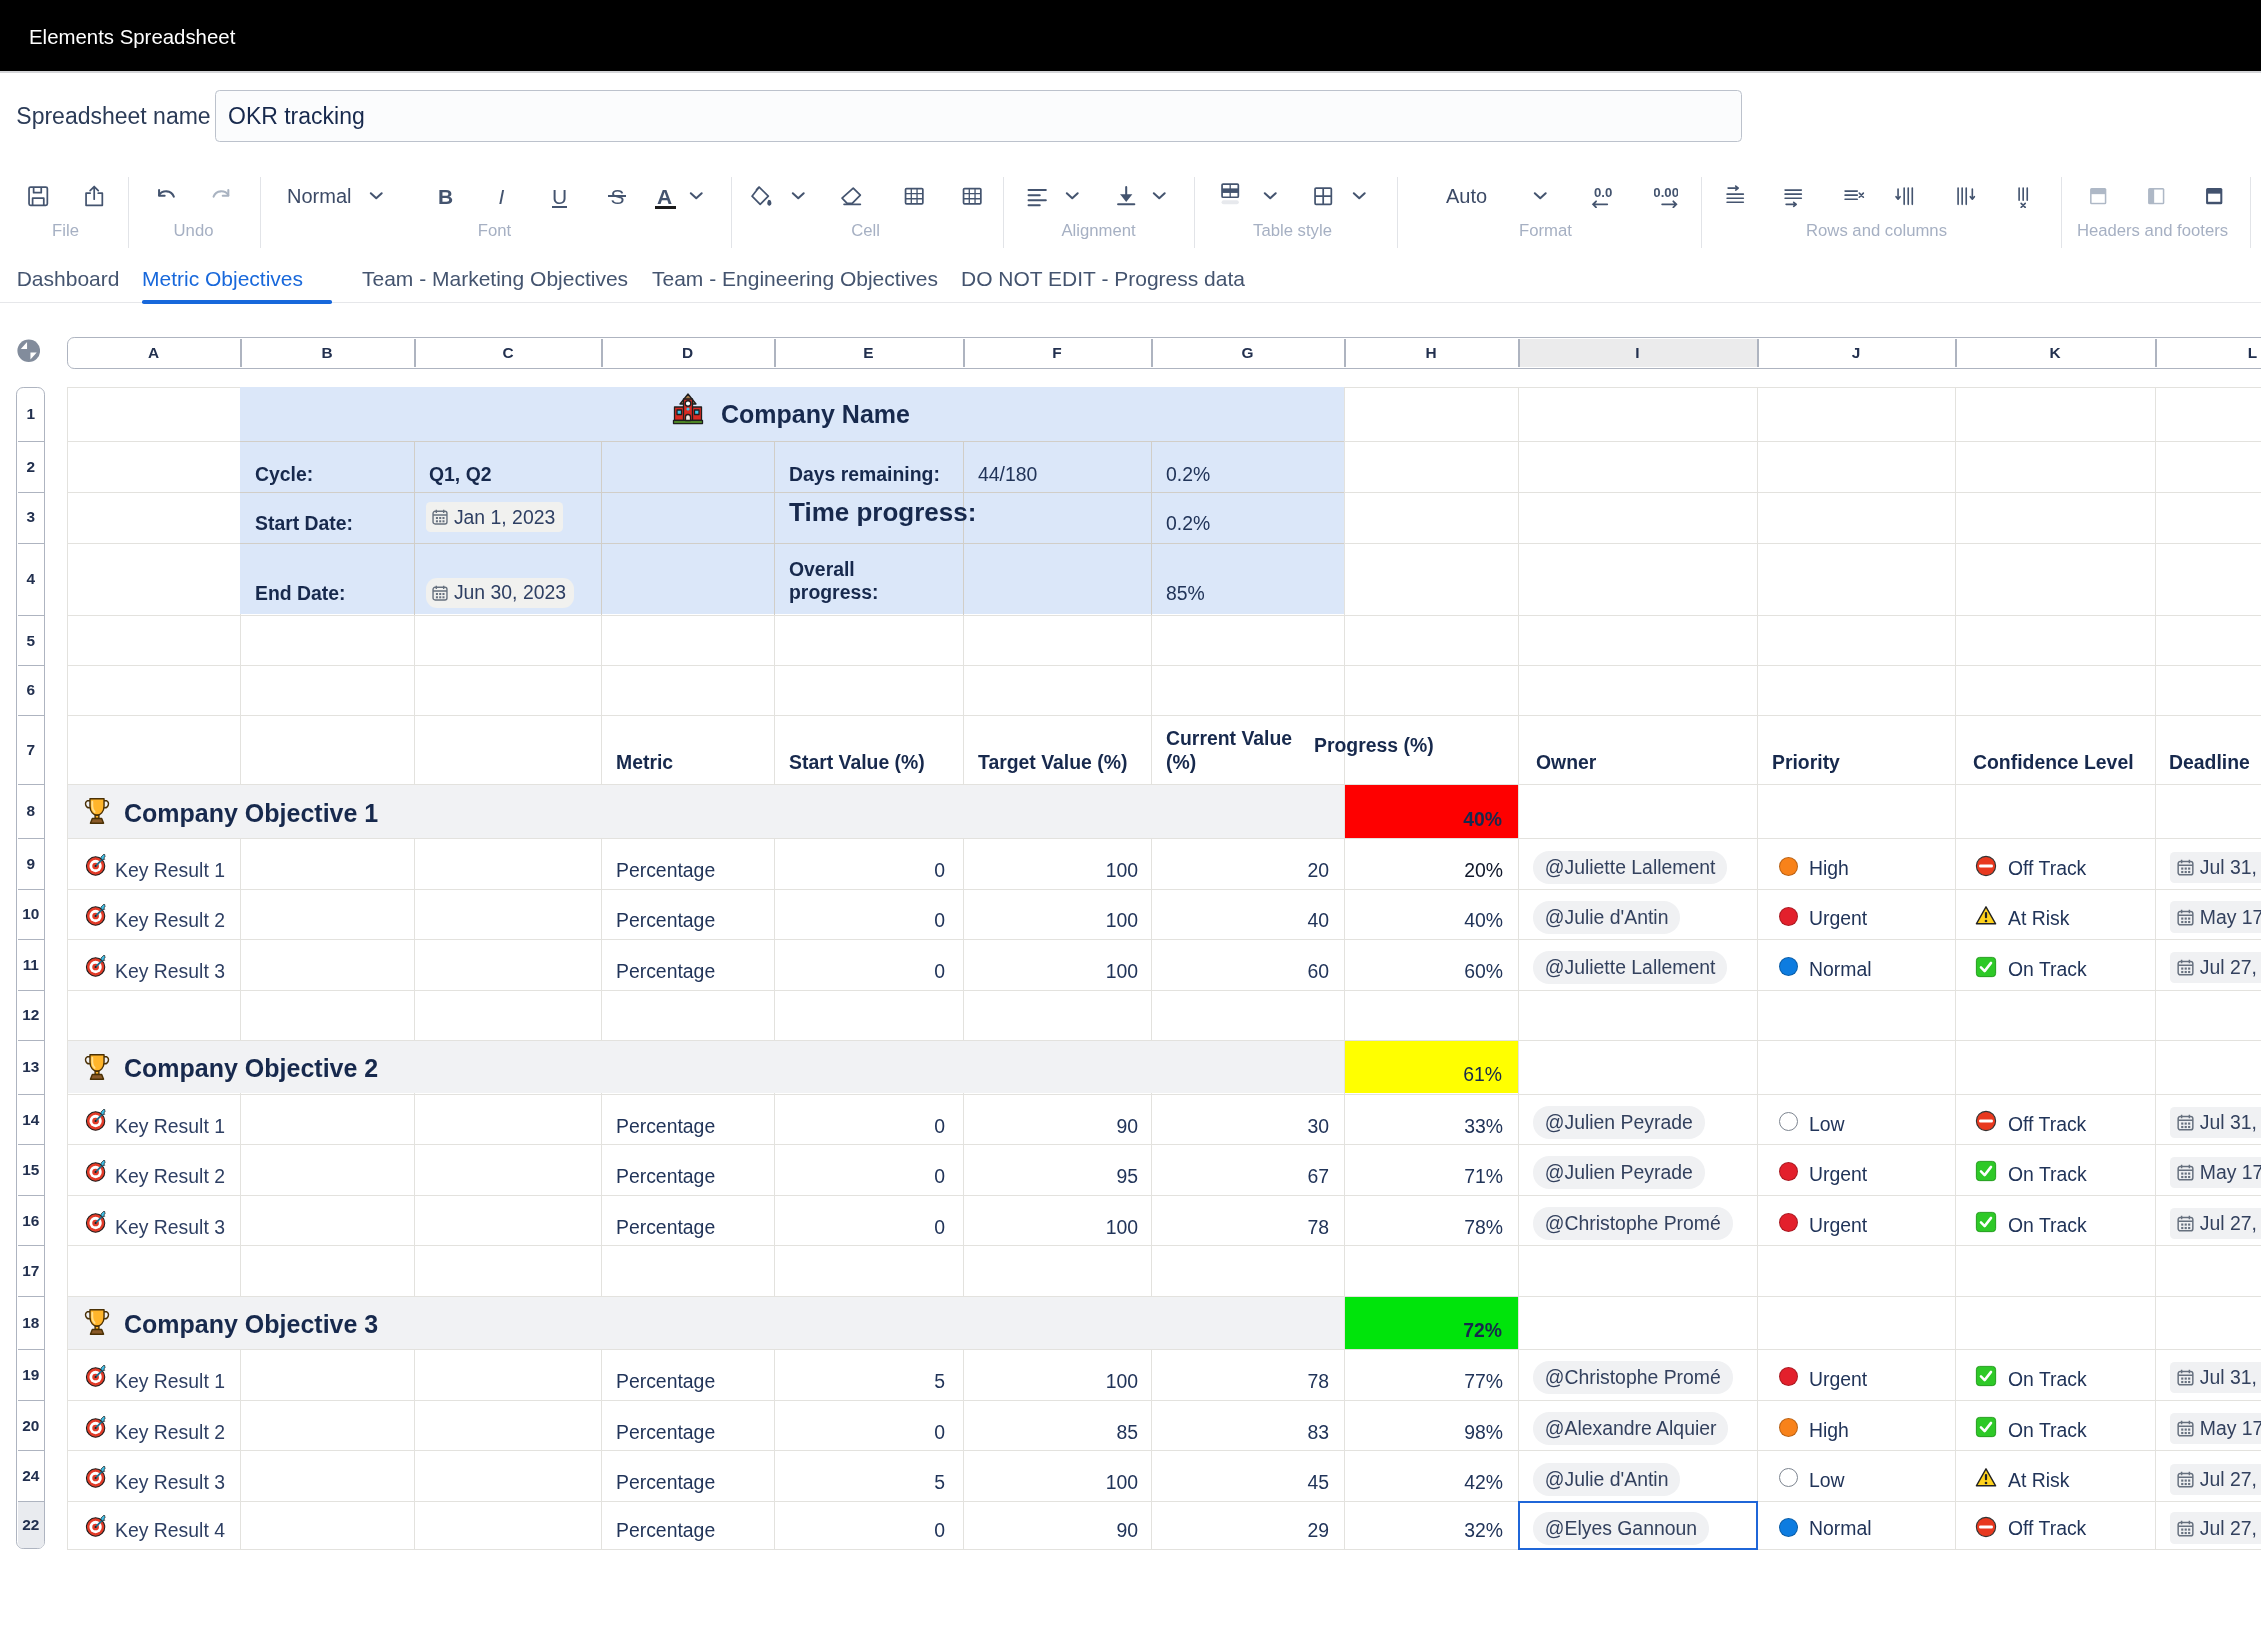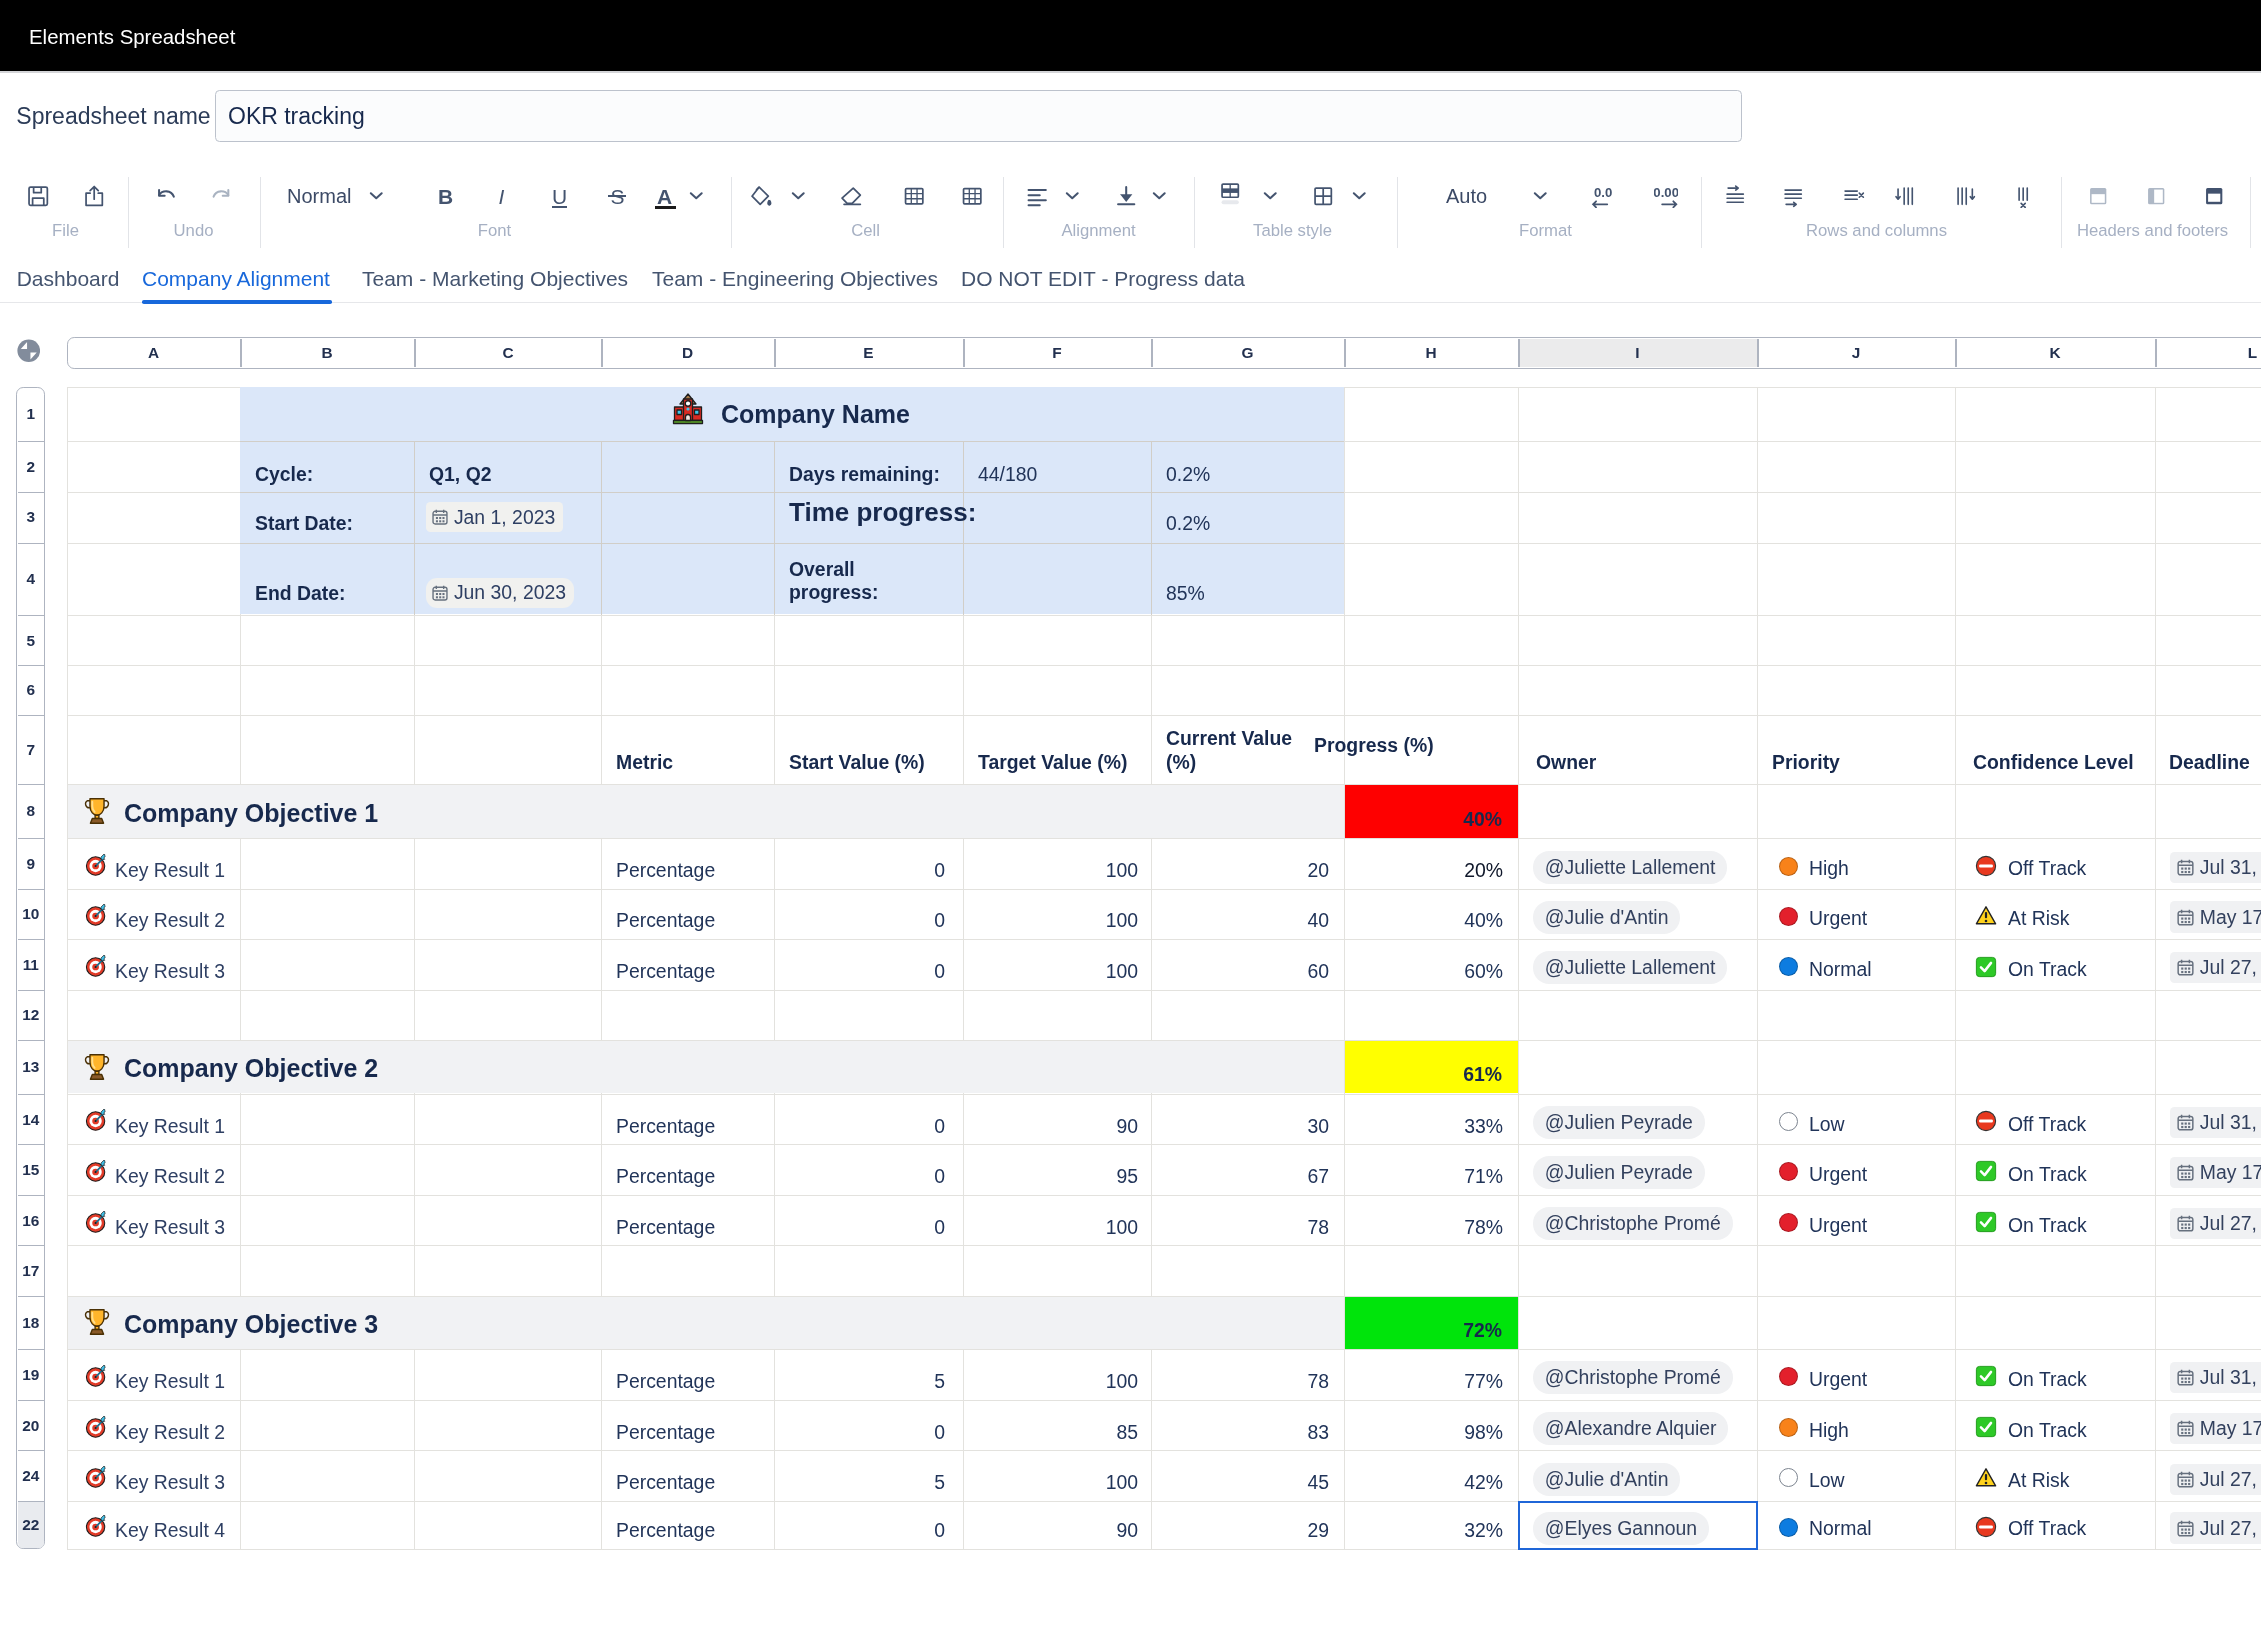--- a/index.html
+++ b/index.html
@@ -185,21 +185,21 @@
     <rect x="12" y="19" width="24" height="16" fill="#fff"></rect>
   </svg>
 <div style="position:absolute;left:2017px;top:221px;width:271px;text-align:center;font-size:16.7px;color:#a6b0c3">Headers and footers</div>
 <div style="position:absolute;left:2250px;top:177px;width:1.4px;height:71px;background:#e2e4e8"></div>
 
 <div style="position:absolute;left:2162px;top:221px;width:271px;text-align:center;font-size:16.7px;color:#a6b0c3">Link</div>
 
 <div style="position:absolute;left:2254px;top:221px;width:271px;text-align:center;font-size:16.7px;color:#a6b0c3">Function</div>
 <div style="position:absolute;left:0;top:302px;width:2426px;height:1.4px;background:#e6e7ea"></div>
 <div style="position:absolute;left:16.7px;top:267px;font-size:21px;color:#44546f;font-weight:normal">Dashboard</div>
-<div style="position:absolute;left:142px;top:267px;font-size:21px;color:#1868db;font-weight:normal">Company Alignment</div>
+<div style="position:absolute;left:142px;top:267px;font-size:21px;color:#1868db;font-weight:normal">Metric Objectives</div>
 <div style="position:absolute;left:362px;top:267px;font-size:21px;color:#44546f;font-weight:normal">Team - Marketing Objectives</div>
 <div style="position:absolute;left:652px;top:267px;font-size:21px;color:#44546f;font-weight:normal">Team - Engineering Objectives</div>
 <div style="position:absolute;left:961px;top:267px;font-size:21px;color:#44546f;font-weight:normal">DO NOT EDIT - Progress data</div>
 <div style="position:absolute;left:142px;top:300px;width:190px;height:3.6px;background:#1868db;border-radius:1.8px"></div>
 <svg style="position:absolute;left:16.7px;top:339px" width="23.5" height="23.5" viewBox="0 0 56 56">
     <circle cx="28" cy="28" r="27" fill="#828c9c"></circle>
     <path d="M9 24 L24 24 L24 7 Z" fill="#fff"></path>
     <path d="M47 32 L32 32 L32 49 Z" fill="#fff"></path>
   </svg>
 <div style="position:absolute;left:67px;top:337px;width:2283px;height:32px;background:#fff;border:1.8px solid #aeb4c0;border-radius:7.2px"></div>
@@ -409,21 +409,21 @@
     <g stroke="#4a3004" stroke-width="3" stroke-linejoin="round">
       <path d="M17 6 h30 v16 c0 12 -8 19 -15 19 c-7 0 -15 -7 -15 -19 Z" fill="#ffb52b"></path>
       <path d="M17 10 h-5 a8 8 0 0 0 5 15" fill="none"></path>
       <path d="M47 10 h5 a8 8 0 0 1 -5 15" fill="none"></path>
       <path d="M28 41 h8 v7 h-8 Z" fill="#ffb52b"></path>
       <path d="M22 48 h20 l4 10 h-28 Z" fill="#8a5a28"></path>
     </g>
     <path d="M22 12 v10 c0 6 3 10 5 12" stroke="#ffdf8e" stroke-width="4" fill="none" stroke-linecap="round"></path>
   </svg>
 <div style="position:absolute;left:124px;top:1040px;height:53px;display:flex;align-items:flex-end;padding-bottom:10.4px;font-size:25px;font-weight:bold;color:#17294d">Company Objective 2</div>
-<div style="position:absolute;left:1359px;top:1040px;width:143px;height:53px;display:flex;align-items:flex-end;padding-bottom:6.8px;justify-content:flex-end;font-size:19.4px;font-weight:bold;color:#17294d;white-space:nowrap">61%</div>
+<div style="position:absolute;left:1359px;top:1040px;width:143px;height:53px;display:flex;align-items:flex-end;padding-bottom:6.8px;justify-content:flex-end;font-size:19.4px;font-weight:normal;color:#17294d;white-space:nowrap">61%</div>
 <svg style="position:absolute;left:82px;top:1307px" width="30" height="30" viewBox="0 0 64 64">
     <g stroke="#4a3004" stroke-width="3" stroke-linejoin="round">
       <path d="M17 6 h30 v16 c0 12 -8 19 -15 19 c-7 0 -15 -7 -15 -19 Z" fill="#ffb52b"></path>
       <path d="M17 10 h-5 a8 8 0 0 0 5 15" fill="none"></path>
       <path d="M47 10 h5 a8 8 0 0 1 -5 15" fill="none"></path>
       <path d="M28 41 h8 v7 h-8 Z" fill="#ffb52b"></path>
       <path d="M22 48 h20 l4 10 h-28 Z" fill="#8a5a28"></path>
     </g>
     <path d="M22 12 v10 c0 6 3 10 5 12" stroke="#ffdf8e" stroke-width="4" fill="none" stroke-linecap="round"></path>
   </svg>

